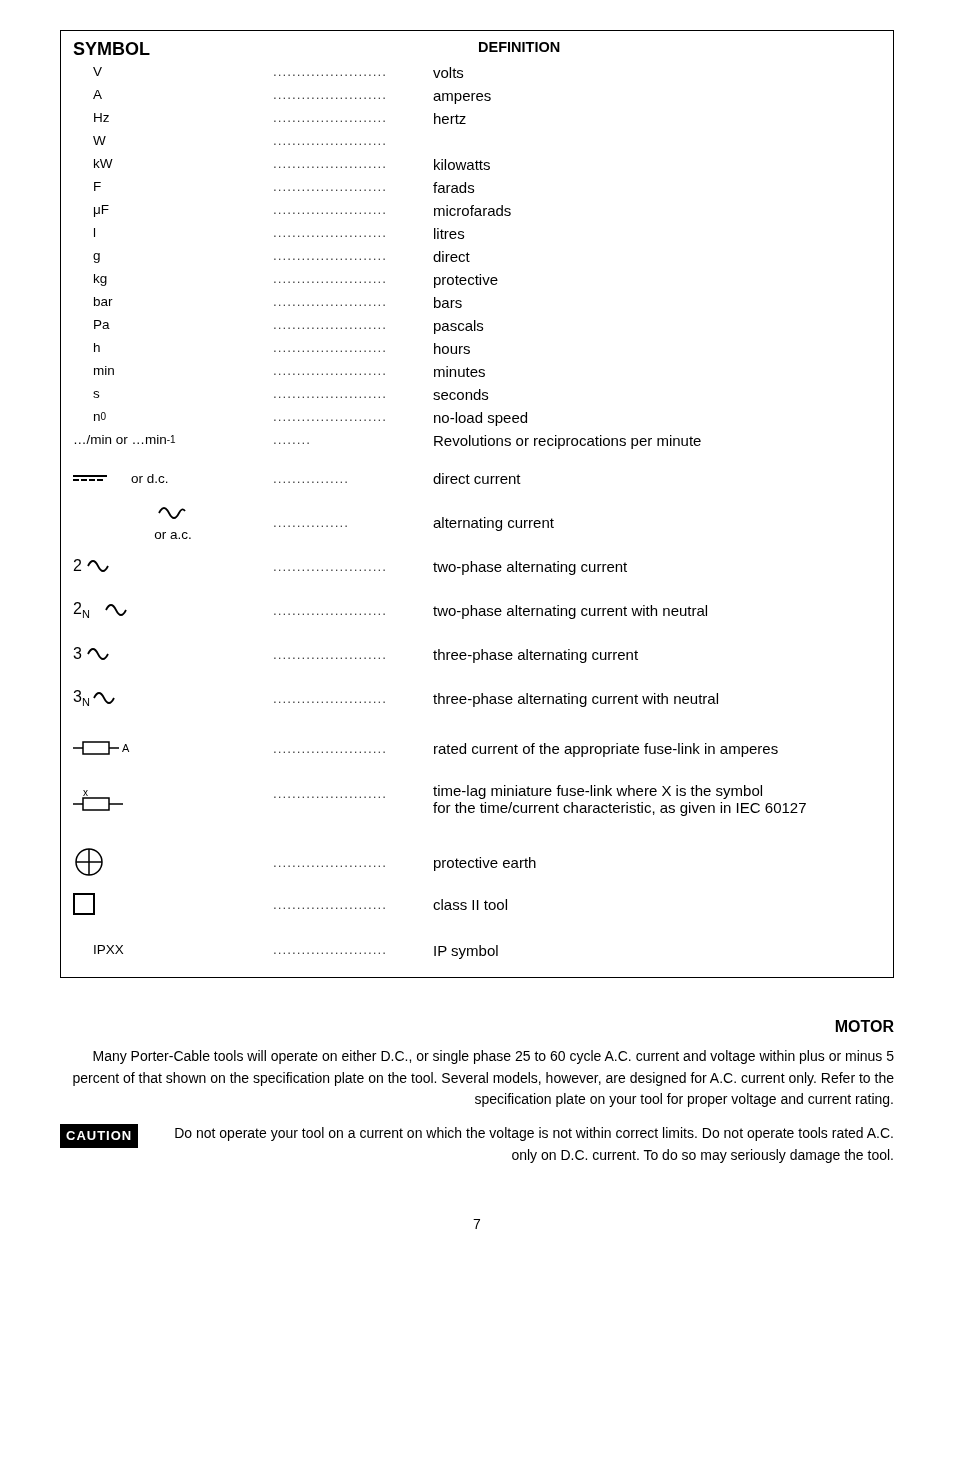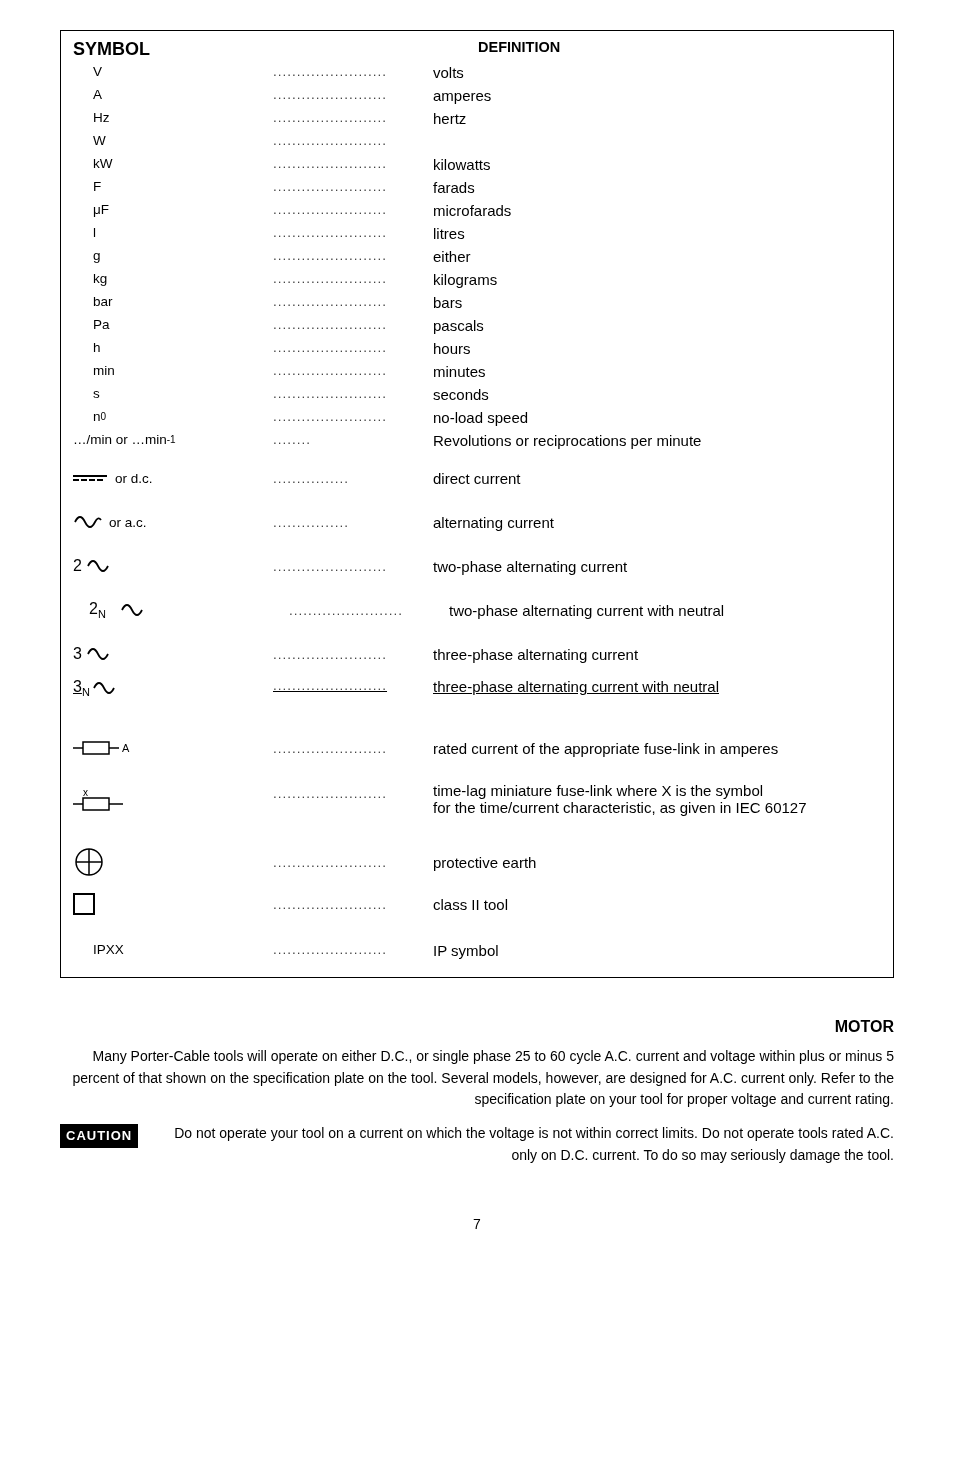--- a/index.html
+++ b/index.html
@@ -199,27 +199,27 @@
 
   <div class="table-row">
     <div class="sym-cell">l</div>
     <div class="dots-cell">........................</div>
     <div class="def-cell">litres</div>
   </div>
 
   <div class="table-row">
     <div class="sym-cell">g</div>
     <div class="dots-cell">........................</div>
-    <div class="def-cell">either</div>
+    <div class="def-cell">direct</div>
   </div>
 
   <div class="table-row">
     <div class="sym-cell">kg</div>
     <div class="dots-cell">........................</div>
-    <div class="def-cell">kilograms</div>
+    <div class="def-cell">protective</div>
   </div>
 
   <div class="table-row">
     <div class="sym-cell">bar</div>
     <div class="dots-cell">........................</div>
     <div class="def-cell">bars</div>
   </div>
 
   <div class="table-row">
     <div class="sym-cell">Pa</div>
@@ -251,39 +251,39 @@
     <div class="def-cell">no-load speed</div>
   </div>
 
   <div class="table-row">
     <div class="sym-cell" style="padding-left:0; width:200px; min-width:200px;">…/min  or …min<span class="sup-char">-1</span></div>
     <div class="dots-cell">........</div>
     <div class="def-cell">Revolutions or reciprocations per minute</div>
   </div>
 
   <div class="table-row row-tall" style="align-items:center; margin-top:4px;">
-    <div class="sym-cell" style="padding-left:0; width:200px; min-width:200px; gap:4px;">
+    <div class="sym-cell" style="padding-left:0; width:200px; min-width:200px; gap:20px;">
 
       <span style="display:inline-flex; flex-direction:column; align-items:flex-start; margin-right:4px; margin-left:0;">
         <span style="display:block; width:34px; height:2px; background:#000; margin-bottom:2px;"></span>
         <span style="display:flex; gap:2px;">
           <span style="width:6px; height:2px; background:#000; display:inline-block;"></span>
           <span style="width:6px; height:2px; background:#000; display:inline-block;"></span>
           <span style="width:6px; height:2px; background:#000; display:inline-block;"></span>
           <span style="width:6px; height:2px; background:#000; display:inline-block;"></span>
         </span>
       </span>
       <span> or d.c.</span>
     </div>
     <div class="dots-cell">................</div>
     <div class="def-cell">direct current</div>
   </div>
 
   <div class="table-row row-tall" style="align-items:center; margin-top:4px;">
-    <div class="sym-cell" style="padding-left:0; width:200px; min-width:200px; gap:4px;">
+    <div class="sym-cell" style="padding-left:0; width:200px; min-width:200px; gap:4px;flex-direction:column;">
       <span style="display:inline-block; margin-right:2px;">
         <svg width="30" height="20" viewBox="0 0 30 20" style="display:block;">
           <path d="M2,10 Q7,0 12,10 Q17,20 22,10 Q25,4 28,8" stroke="#000" stroke-width="1.8" fill="none"></path>
         </svg>
       </span>
       <span> or a.c.</span>
     </div>
     <div class="dots-cell">................</div>
     <div class="def-cell">alternating current</div>
   </div>
@@ -295,21 +295,21 @@
         <svg width="30" height="20" viewBox="0 0 30 20" style="display:block;">
           <path d="M2,10 Q7,0 12,10 Q17,20 22,10" stroke="#000" stroke-width="1.8" fill="none"></path>
         </svg>
       </span>
     </div>
     <div class="dots-cell">........................</div>
     <div class="def-cell">two-phase alternating current</div>
   </div>
 
   <div class="table-row row-tall" style="align-items:center; margin-top:4px;">
-    <div class="sym-cell" style="padding-left:0; width:200px; min-width:200px; gap:14px;margin-left:16px;">
+    <div class="sym-cell" style="padding-left:0; width:200px; min-width:200px; gap:14px;">
       <span style="font-size:16px; font-weight:normal;">2<span style="font-size:11px; vertical-align:sub;">N</span></span>
       <span>
         <svg width="30" height="20" viewBox="0 0 30 20" style="display:block;">
           <path d="M2,10 Q7,0 12,10 Q17,20 22,10" stroke="#000" stroke-width="1.8" fill="none"></path>
         </svg>
       </span>
     </div>
     <div class="dots-cell">........................</div>
     <div class="def-cell">two-phase alternating current with neutral</div>
   </div>
@@ -320,21 +320,21 @@
       <span>
         <svg width="30" height="20" viewBox="0 0 30 20" style="display:block;">
           <path d="M2,10 Q7,0 12,10 Q17,20 22,10" stroke="#000" stroke-width="1.8" fill="none"></path>
         </svg>
       </span>
     </div>
     <div class="dots-cell">........................</div>
     <div class="def-cell">three-phase alternating current</div>
   </div>
 
-  <div class="table-row row-tall" style="margin-top:4px;text-decoration:underline;">
+  <div class="table-row row-tall" style="align-items:center; margin-top:4px;">
     <div class="sym-cell" style="padding-left:0; width:200px; min-width:200px; gap:2px;">
       <span style="font-size:16px; font-weight:normal;">3<span style="font-size:11px; vertical-align:sub;">N</span></span>
       <span>
         <svg width="30" height="20" viewBox="0 0 30 20" style="display:block;">
           <path d="M2,10 Q7,0 12,10 Q17,20 22,10" stroke="#000" stroke-width="1.8" fill="none"></path>
         </svg>
       </span>
     </div>
     <div class="dots-cell">........................</div>
     <div class="def-cell">three-phase alternating current with neutral</div>

